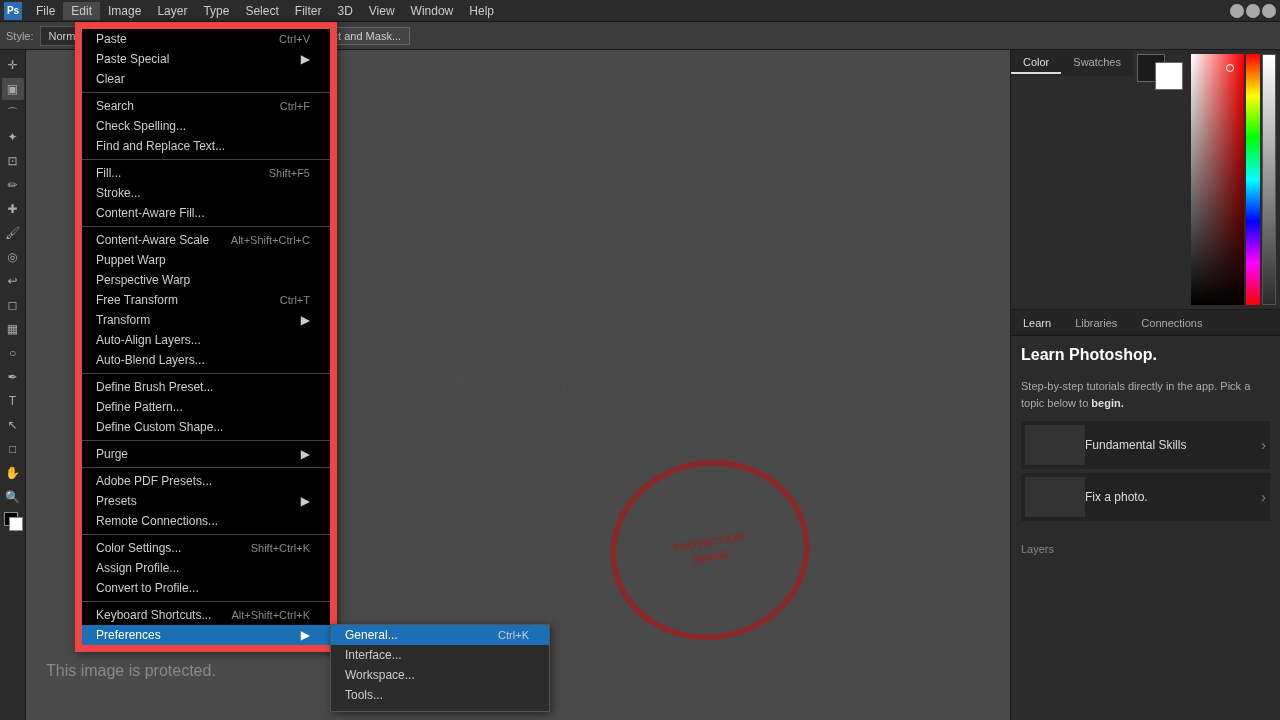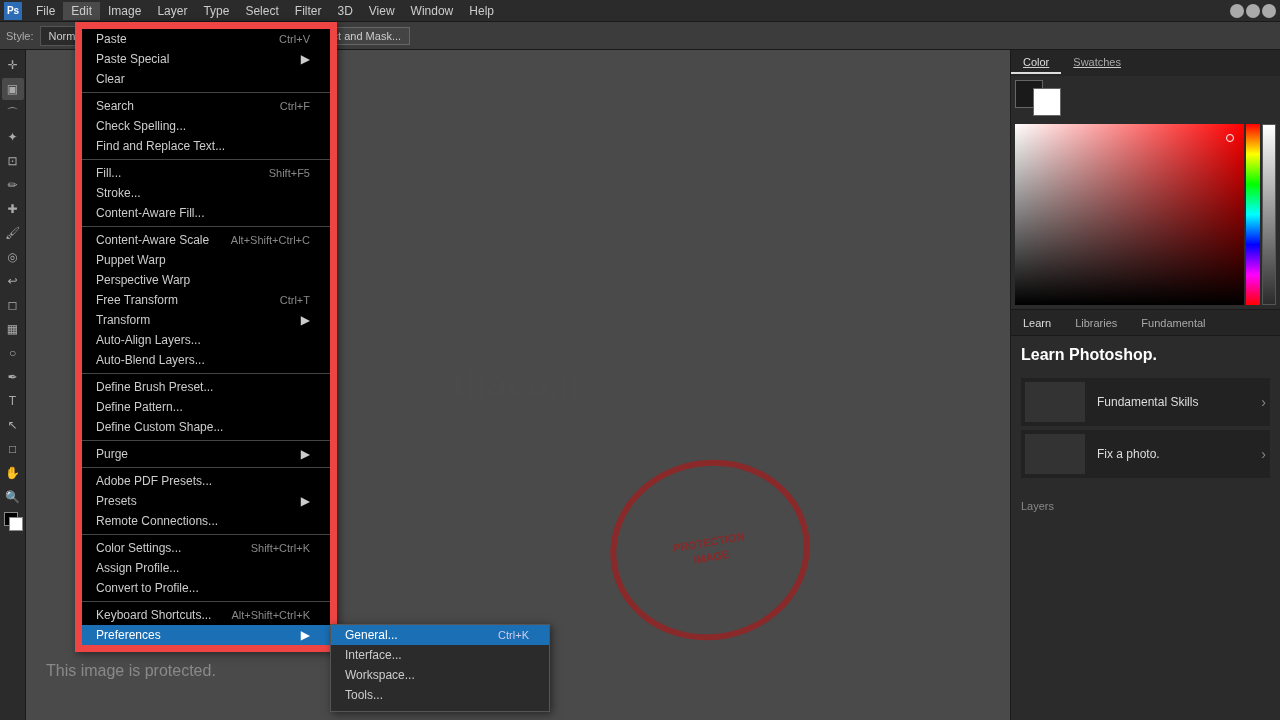--- a/index.html
+++ b/index.html
@@ -137,22 +137,21 @@
       top: 50px; right: 0;
       width: 270px;
       bottom: 0;
       background: #2b2b2b;
       border-left: 1px solid #1a1a1a;
     }
     .color-panel {
       height: 260px;
       border-bottom: 1px solid #1a1a1a;
       display: flex;
-      flex-direction: column;
-      text-decoration: underline;
+      flex-direction: row;
     }
     .panel-tabs {
       display: flex;
       background: #252525;
       height: 26px;
       align-items: center;
     }
     .panel-tab {
       padding: 4px 12px;
       font-size: 11px;
@@ -245,21 +244,21 @@
       line-height: 1.5;
     }
     .learn-subtitle b { color: #ddd; }
     .learn-card {
       display: flex;
       align-items: center;
       background: #222;
       margin-bottom: 4px;
       cursor: pointer;
       padding: 4px;
-      gap: 12px;
+      gap: 0;
     }
     .learn-card-thumb {
       width: 60px;
       height: 40px;
       background: #444;
     }
     .learn-card-title {
       font-size: 12px;
       color: #ddd;
       flex: 1;
@@ -428,24 +427,28 @@
       </div>
       <div class="hue-slider"></div>
       <div style="width:14px;background:linear-gradient(to bottom, rgba(255,255,255,1), rgba(255,255,255,0));border:1px solid #555;"></div>
     </div>
   </div>
 
   <div class="learn-panel">
     <div class="learn-tabs">
       <div class="learn-tab active">Learn</div>
       <div class="learn-tab">Libraries</div>
-      <div class="learn-tab">Fundamental</div>
+      <div class="learn-tab">Connections</div>
     </div>
     <div class="learn-content">
       <div class="learn-title">Learn Photoshop.</div>
+      <div class="learn-subtitle">
+        <span>Step-by-step tutorials directly in the app. Pick a topic below to</span>
+        <b>begin.</b>
+      </div>
       <div class="learn-card">
         <div class="learn-card-thumb" style="background:#333;"></div>
         <div class="learn-card-title">Fundamental Skills</div>
         <div class="learn-card-arrow">›</div>
       </div>
       <div class="learn-card">
         <div class="learn-card-thumb" style="background:#333;"></div>
         <div class="learn-card-title">Fix a photo.</div>
         <div class="learn-card-arrow">›</div>
       </div>

